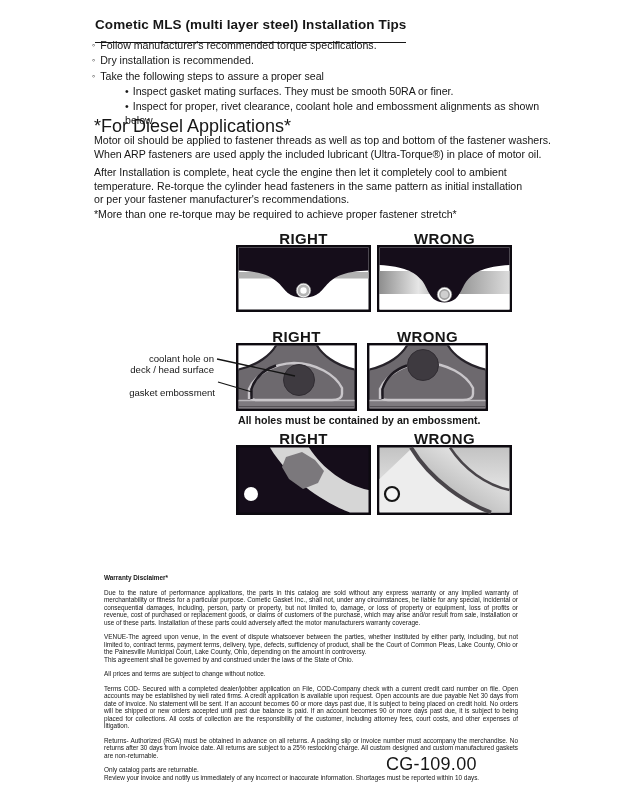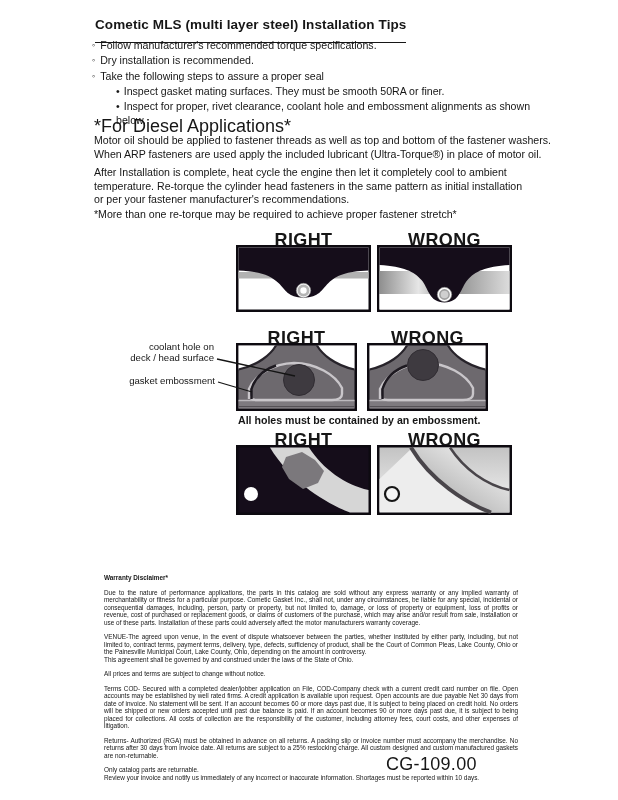--- a/index.html
+++ b/index.html
@@ -7,30 +7,30 @@
     position:relative;width:618px;height:800px;background:#ffffff;
     font-family:"Liberation Sans", sans-serif;color:#161616;overflow:hidden;
   }
   .abs{position:absolute;}
   .title{
     left:95px;top:17px;font-size:13.5px;font-weight:700;
     border-bottom:1.6px solid #161616;padding-bottom:10px;letter-spacing:0.1px;
   }
   .tips{left:92px;top:38px;width:470px;font-size:10.6px;line-height:14.4px;}
   .tip::before{content:"\25E6";margin-right:5px;font-size:9px;position:relative;top:-1px;}
-  .subtip{margin-left:24px;}
+  .subtip{margin-left:33px;}
   .subtip::before{content:"\2022";margin-right:4px;}
   .diesel-h{left:94px;top:116px;font-size:18px;font-weight:400;}
   .para{left:94px;top:0;width:470px;font-size:10.6px;line-height:13.6px;}
   .p1{top:134px;}
   .p2{top:166px;}
   .note{top:208px;}
-  .fig-label{font-size:18px;font-weight:700;text-align:center;letter-spacing:0.4px;}
+  .fig-label{font-size:15px;font-weight:700;text-align:center;letter-spacing:0.4px;}
   .fig-caption{font-size:10.6px;font-weight:700;line-height:12px;}
-  .ann-label{font-size:9.6px;line-height:11px;text-align:right;}
+  .ann-label{font-size:9.6px;line-height:11px;text-align:right;margin-top:12px;}
   .legal{left:104px;top:574px;width:414px;font-size:6.4px;line-height:7.5px;text-align:justify;}
   .legal .hd{font-weight:700;margin:0;}
   .legal p{margin:0;}
   .legal p.gap{margin-top:7px;}
   .footer-code{left:386px;top:754px;font-size:18px;letter-spacing:0.3px;}
   svg{display:block;}
 </style>
 </head>
 <body>
 

